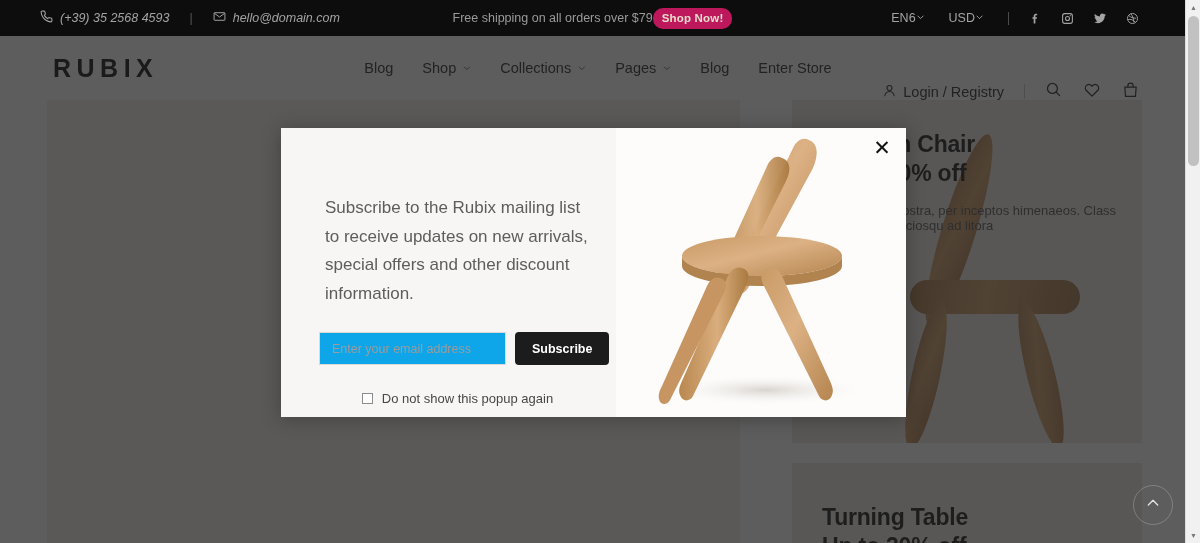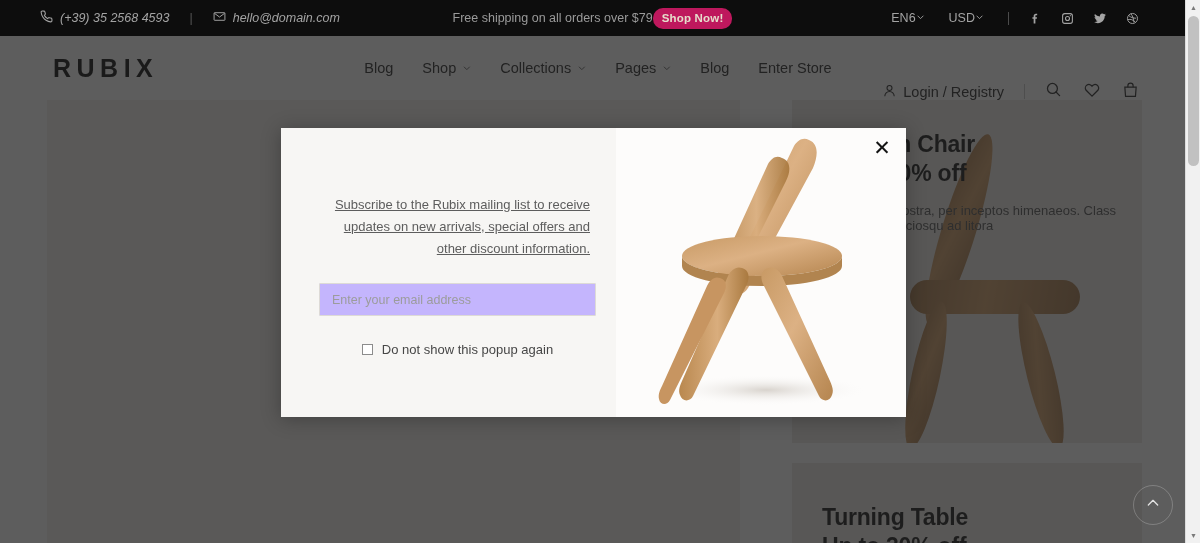--- a/index.html
+++ b/index.html
@@ -238,38 +238,37 @@
   .modal-title {
     font-size: 26px;
     font-weight: bold;
     color: #111111;
     letter-spacing: -0.4px;
     text-align: center;
     padding-right: 12px;
   }
   .modal-desc {
     margin-top: 21px;
-    font-size: 13px;
+    font-size: 17px;
     line-height: 1.68;
     color: #5d5d5d;
-    text-align: right;
+    text-align: left;
     padding: 0 6px;
-    text-decoration: underline;
   }
   .modal-form {
     margin-top: 24px;
     display: flex;
     align-items: center;
     gap: 9px;
   }
   .email-input {
     flex: 1;
     height: 33px;
     border: 1px solid #dddad6;
-    background: #c4b5fd;
+    background: #0ea5e9;
     padding: 0 12px;
     font-size: 12.5px;
     color: #2b2b2b;
     font-family: "Liberation Sans", sans-serif;
     outline: none;
     border-radius: 1px;
   }
   .email-input::placeholder { color: #9c9c9c; }
   .subscribe-btn {
     height: 33px;
@@ -555,20 +554,21 @@
 
   <div class="overlay"></div>
 
   <div class="modal">
 
     <div class="modal-left">
       <div class="modal-desc">Subscribe to the Rubix mailing list to receive updates on new arrivals, special offers and other discount information.</div>
 
       <div class="modal-form">
         <input class="email-input" type="text" placeholder="Enter your email address" style="">
+        <button class="subscribe-btn">Subscribe</button>
       </div>
 
       <label class="modal-check">
         <span class="checkbox"></span>
         <span>Do not show this popup again</span>
       </label>
     </div>
 
     <div class="modal-right">
       <svg class="chair" viewBox="0 0 290 289">

